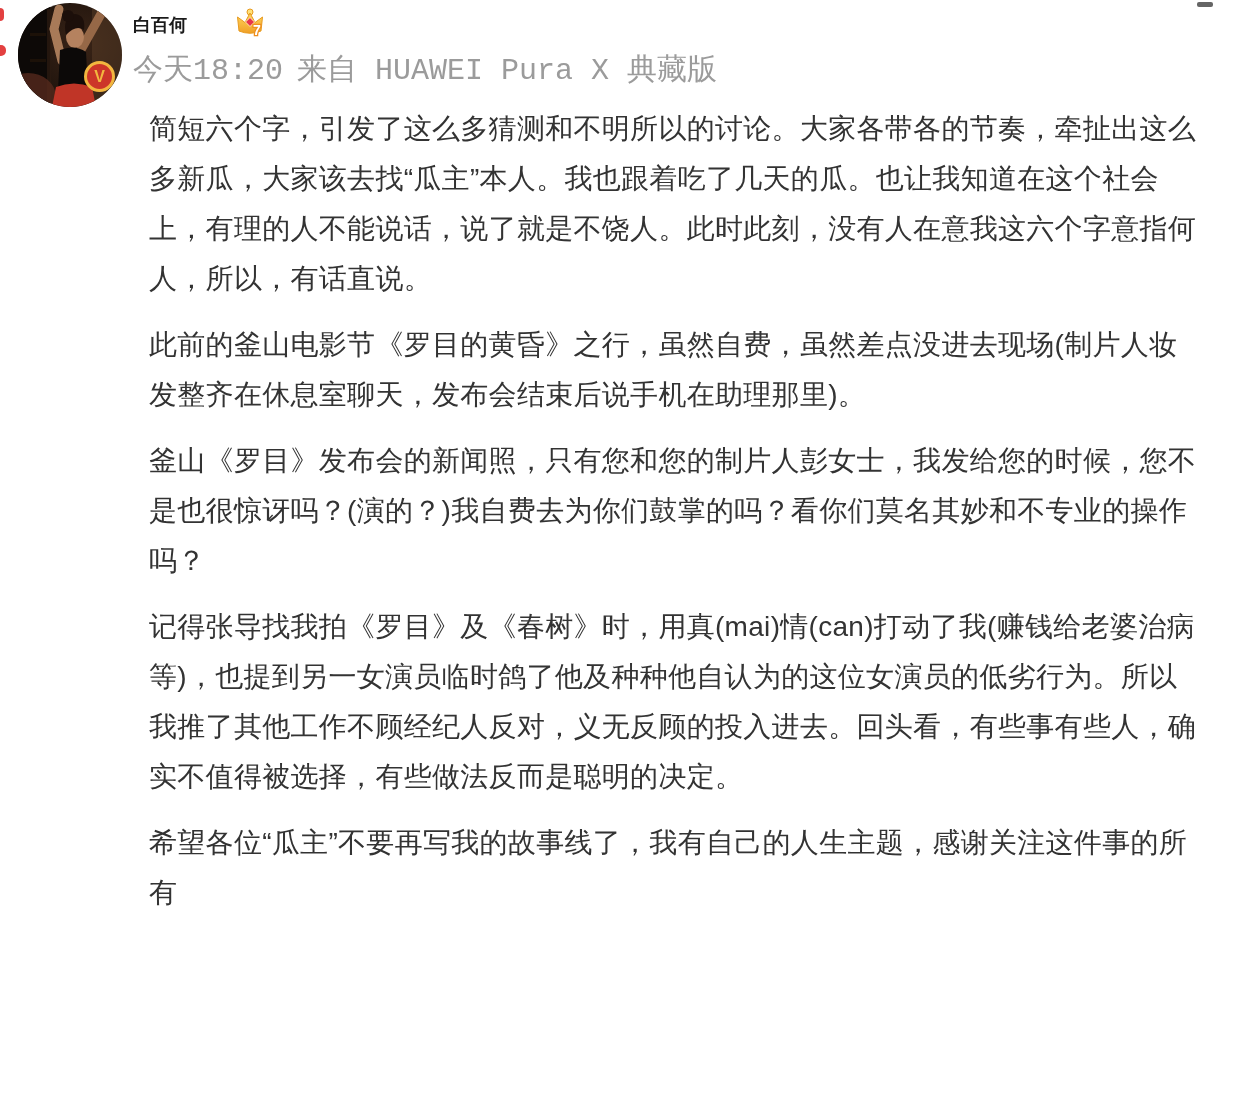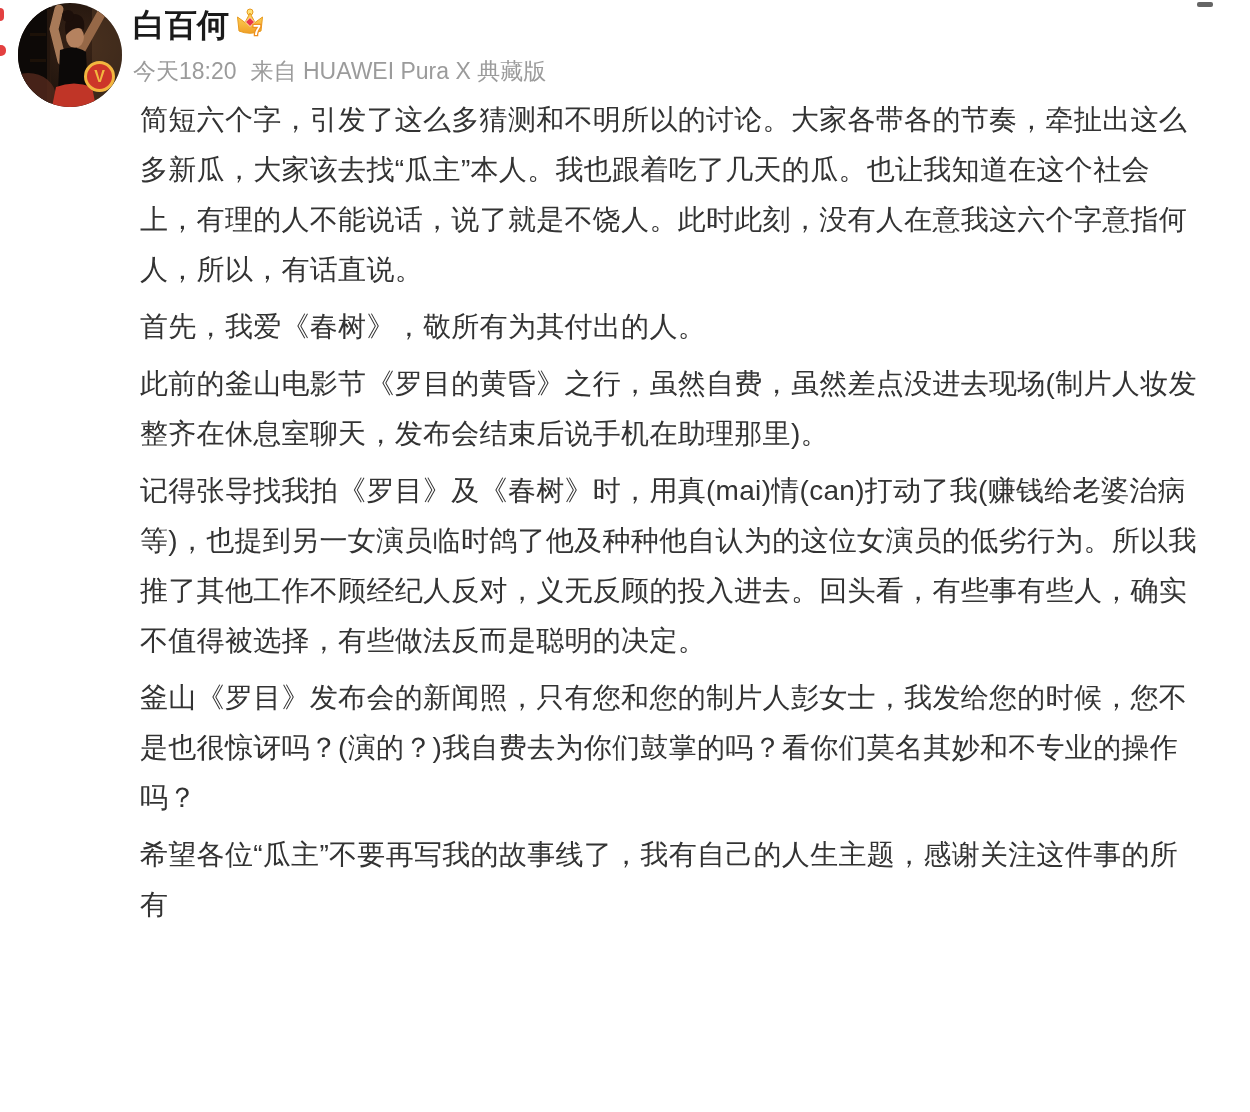--- a/index.html
+++ b/index.html
@@ -19,36 +19,36 @@
   .avatar-wrap{position:absolute;left:18px;top:3px;width:104px;height:104px;cursor:pointer;}
   .avatar-img{position:absolute;inset:0;border-radius:50%;overflow:hidden;}
   .v-badge{
     position:absolute;left:66px;top:58px;width:25px;height:25px;border-radius:50%;
     background:#cc3529;border:3px solid #f2b63f;
     color:#f2b63f;font-weight:bold;font-size:16px;line-height:25px;text-align:center;
     box-sizing:content-box;
   }
   
   .username{
-    position:absolute;left:133px;top:9px;font-size:32px;font-weight:700;
+    position:absolute;left:133px;top:9px;font-size:18px;font-weight:700;
     color:#1a1a1a;line-height:32px;cursor:pointer;white-space:nowrap;
   }
   .crown{position:absolute;left:235px;top:8px;width:31px;height:30px;cursor:pointer;}
   .meta-row{
-    position:absolute;left:133px;top:56px;font-size:23px;color:#9b9b9b;
-    line-height:30px;white-space:nowrap;
+    position:absolute;left:133px;top:56px;font-size:30px;color:#9b9b9b;
+    line-height:30px;white-space:nowrap;font-family:Liberation Mono, monospace;
   }
   .meta-row .src{margin-left:14px;cursor:pointer;}
   
   .post-body{
     position:absolute;left:133px;top:88px;width:1080px;
     font-size:28px;line-height:50px;letter-spacing:0.3px;color:#333333;
     text-align:left;
   }
-  .para{margin:7px;padding:0;}
+  .para{margin:16px;padding:0;}
 </style>
 </head>
 <body>
 
 <div class="page">
 
   <div class="edge-sliver s1"></div>
   <div class="edge-sliver s2"></div>
 
   <div class="more-frag"></div>
@@ -97,20 +97,19 @@
       <text x="18" y="27" font-size="14" font-weight="bold" fill="#ffffff" stroke="#ef8f1f" stroke-width="2.5" paint-order="stroke" font-family="Liberation Sans, DejaVu Sans, sans-serif">7</text>
     </svg>
   </span>
 
   <div class="meta-row">
     <span>今天18:20</span><span class="src"><span>来自</span> <span>HUAWEI Pura X 典藏版</span></span>
   </div>
 
   <div class="post-body" id="post-body">
       <div class="para">简短六个字，引发了这么多猜测和不明所以的讨论。大家各带各的节奏，牵扯出这么多新瓜，大家该去找“瓜主”本人。我也跟着吃了几天的瓜。也让我知道在这个社会上，有理的人不能说话，说了就是不饶人。此时此刻，没有人在意我这六个字意指何人，所以，有话直说。</div>
-      <div class="para">首先，我爱《春树》，敬所有为其付出的人。</div>
       <div class="para">此前的釜山电影节《罗目的黄昏》之行，虽然自费，虽然差点没进去现场(制片人妆发整齐在休息室聊天，发布会结束后说手机在助理那里)。</div>
+      <div class="para">釜山《罗目》发布会的新闻照，只有您和您的制片人彭女士，我发给您的时候，您不是也很惊讶吗？(演的？)我自费去为你们鼓掌的吗？看你们莫名其妙和不专业的操作吗？</div>
       <div class="para">记得张导找我拍《罗目》及《春树》时，用真(mai)情(can)打动了我(赚钱给老婆治病等)，也提到另一女演员临时鸽了他及种种他自认为的这位女演员的低劣行为。所以我推了其他工作不顾经纪人反对，义无反顾的投入进去。回头看，有些事有些人，确实不值得被选择，有些做法反而是聪明的决定。</div>
-      <div class="para">釜山《罗目》发布会的新闻照，只有您和您的制片人彭女士，我发给您的时候，您不是也很惊讶吗？(演的？)我自费去为你们鼓掌的吗？看你们莫名其妙和不专业的操作吗？</div>
       <div class="para">希望各位“瓜主”不要再写我的故事线了，我有自己的人生主题，感谢关注这件事的所有</div>
     </div>
 
 </div>
 
 </body></html>

